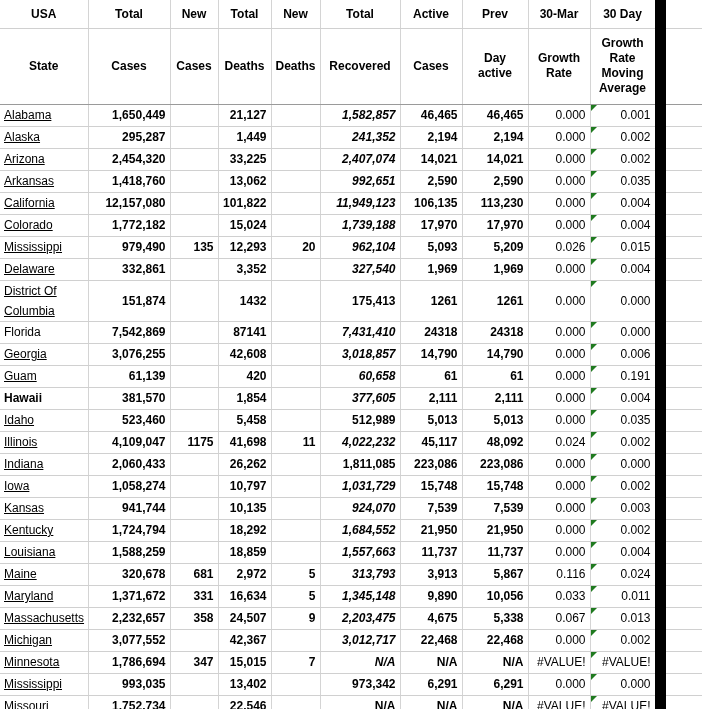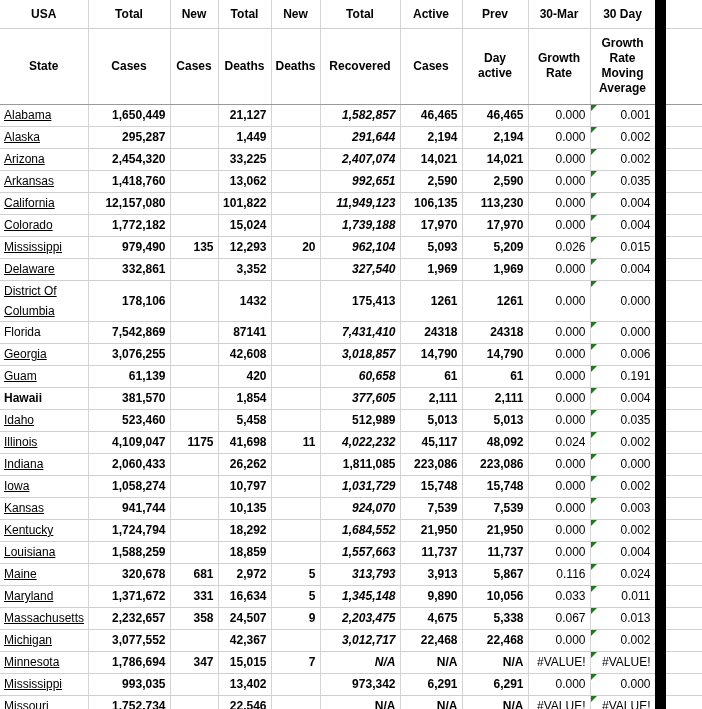--- a/index.html
+++ b/index.html
@@ -145,21 +145,21 @@
           <td class="rate">0.000</td>
           <td class="rate gr30">0.001<span class="cmt"></span></td>
           <td class="pad"></td>
         </tr>
         <tr>
           <td class="state"><span class="nm">Alaska</span></td>
           <td class="num">295,287</td>
           <td class="num"></td>
           <td class="num">1,449</td>
           <td class="num"></td>
-          <td class="num ital">291,644</td>
+          <td class="num ital">241,352</td>
           <td class="num">2,194</td>
           <td class="num">2,194</td>
           <td class="rate">0.000</td>
           <td class="rate gr30">0.002<span class="cmt"></span></td>
           <td class="pad"></td>
         </tr>
         <tr>
           <td class="state"><span class="nm">Arizona</span></td>
           <td class="num">2,454,320</td>
           <td class="num"></td>
@@ -232,21 +232,21 @@
           <td class="num"></td>
           <td class="num ital">327,540</td>
           <td class="num">1,969</td>
           <td class="num">1,969</td>
           <td class="rate">0.000</td>
           <td class="rate gr30">0.004<span class="cmt"></span></td>
           <td class="pad"></td>
         </tr>
         <tr class="tall">
           <td class="state"><span class="nm">District Of Columbia</span></td>
-          <td class="num">178,106</td>
+          <td class="num">151,874</td>
           <td class="num"></td>
           <td class="num">1432</td>
           <td class="num"></td>
           <td class="num">175,413</td>
           <td class="num">1261</td>
           <td class="num">1261</td>
           <td class="rate">0.000</td>
           <td class="rate gr30">0.000<span class="cmt"></span></td>
           <td class="pad"></td>
         </tr>

